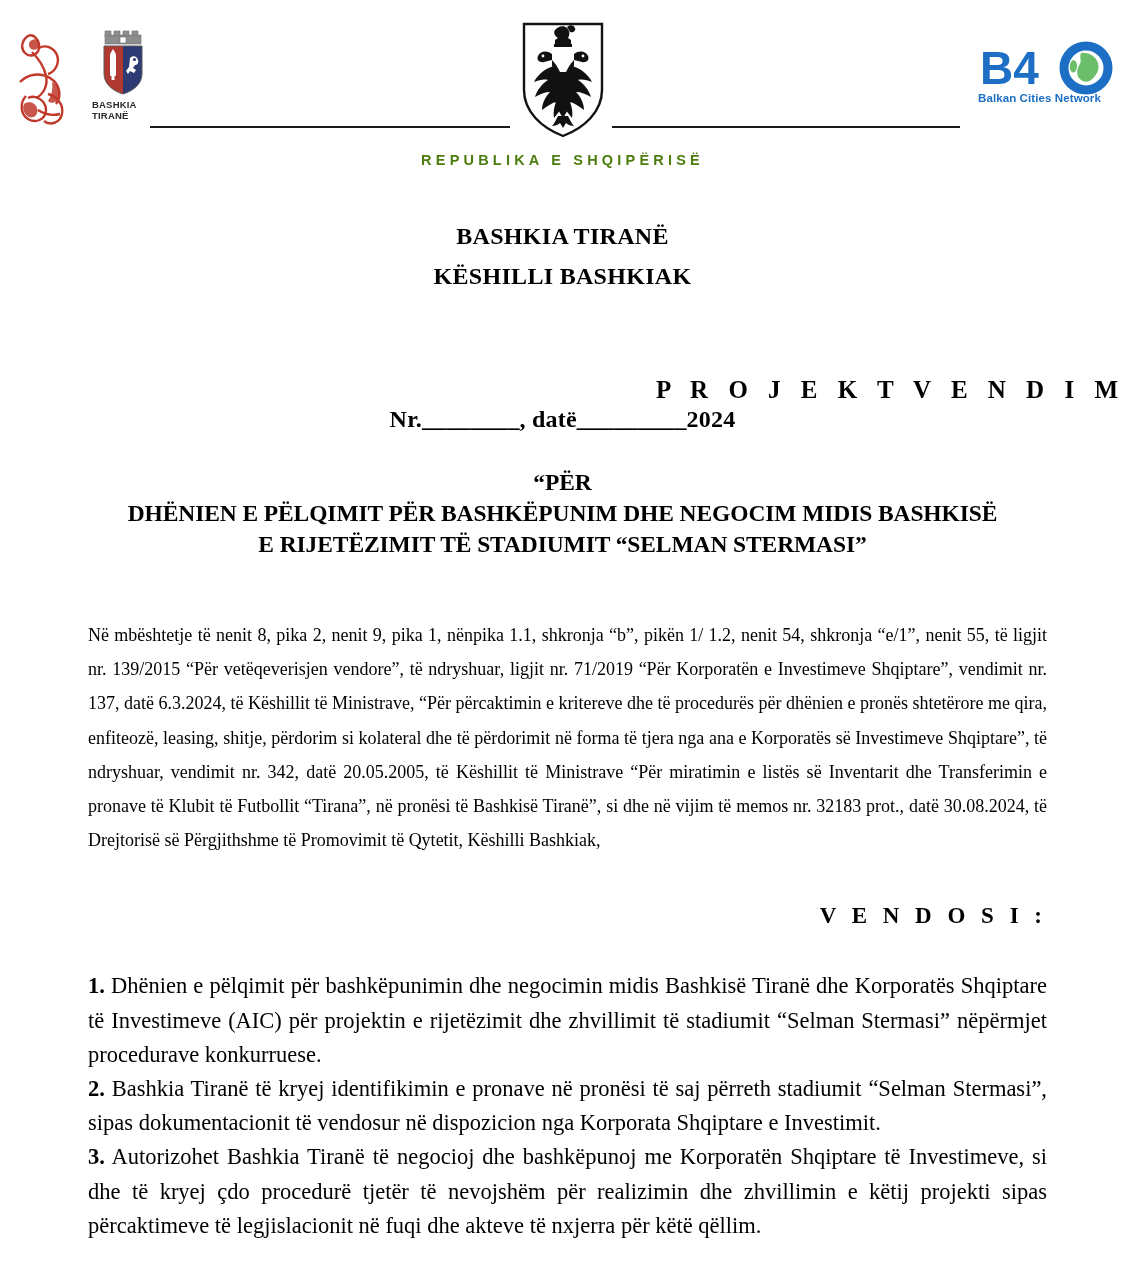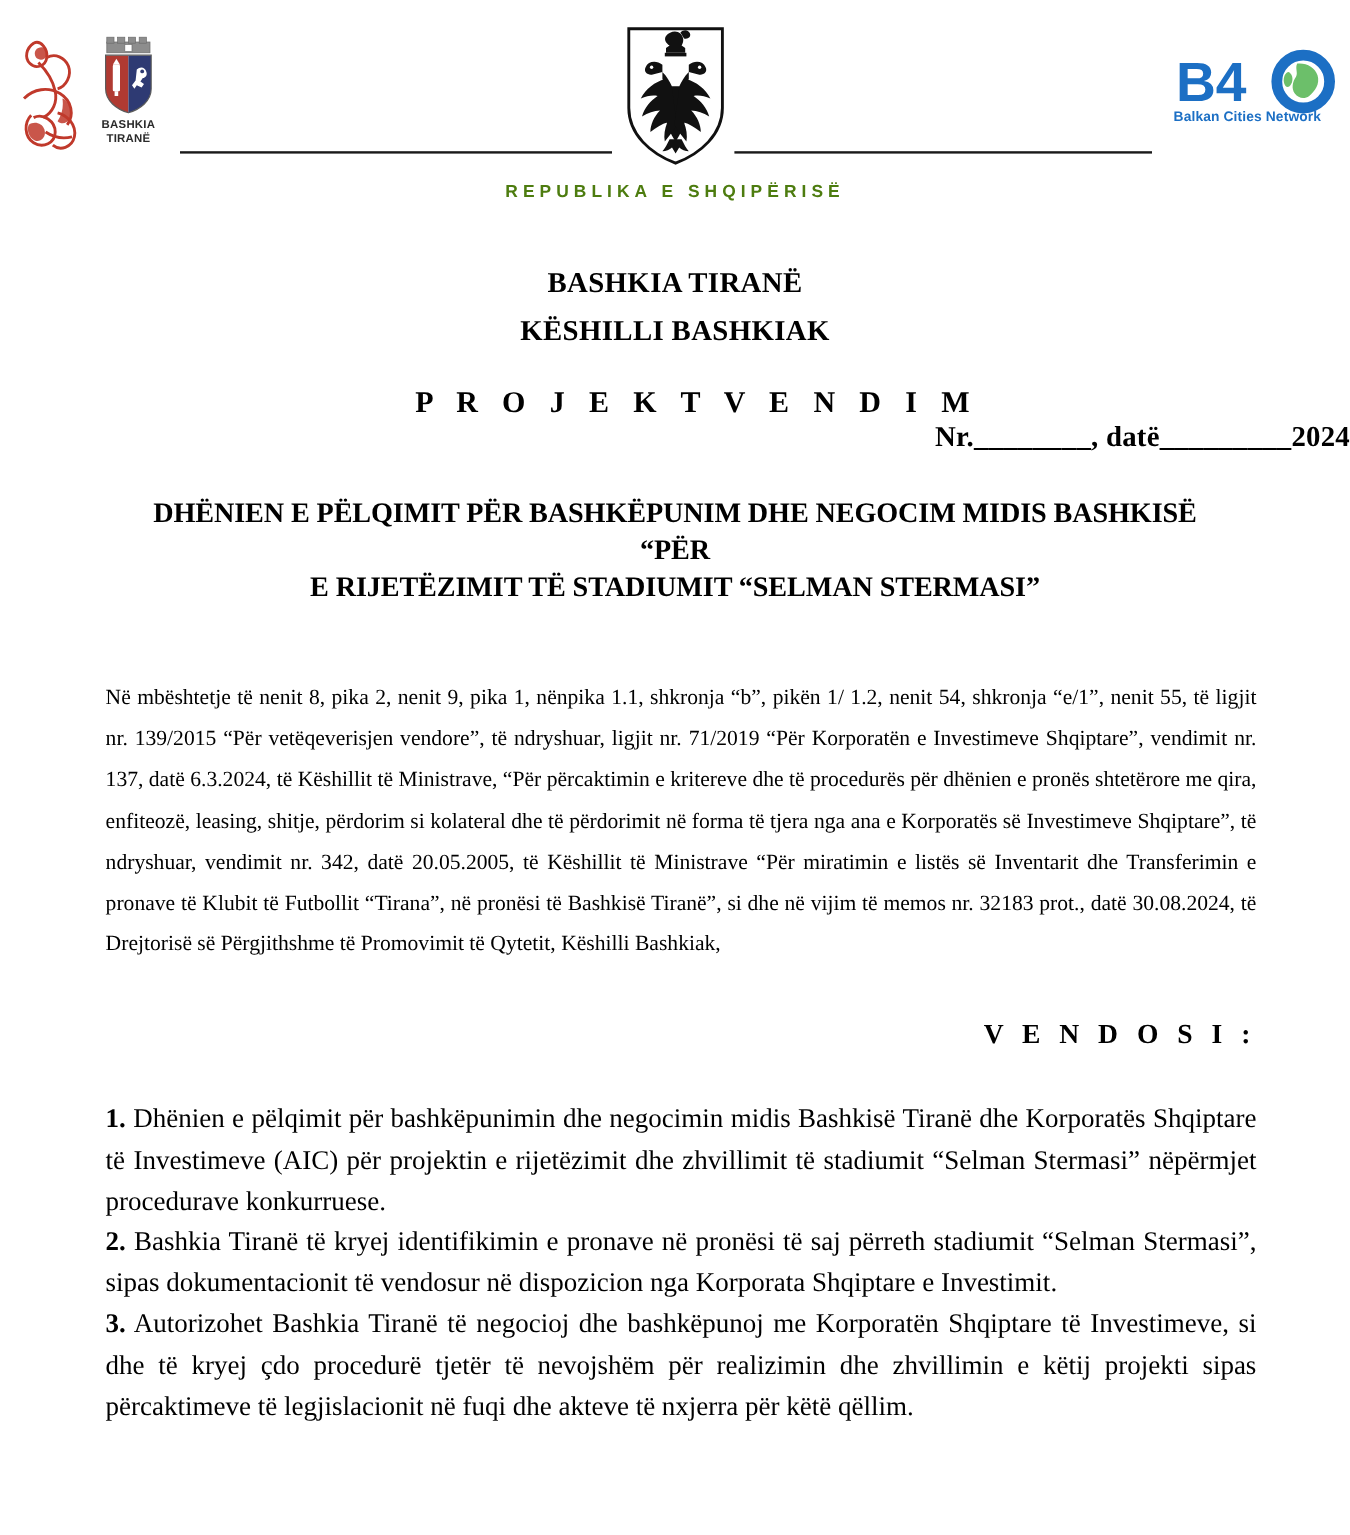--- a/index.html
+++ b/index.html
@@ -25,25 +25,25 @@
 
   .logo-anniversary {
     position: absolute;
     left: 8px;
     top: 22px;
     width: 68px;
     height: 112px;
   }
   .logo-tirana-crest {
     position: absolute;
-    left: 76px;
+    left: 92px;
     top: 30px;
     width: 62px;
     height: 115px;
-    text-align: center;
+    text-align: left;
   }
   .crest-shield {
     width: 46px;
     height: 66px;
     margin: 0 auto;
     position: relative;
   }
   .crest-caption {
     font-family: "Liberation Sans", sans-serif;
     font-size: 9.5px;
@@ -119,30 +119,30 @@
     text-align: center;
   }
   .org-line {
     font-size: 24px;
     font-weight: 700;
     line-height: 40px;
     letter-spacing: 0.3px;
   }
 
   .doc-kind {
-    margin-top: 26px;
-    text-align: center;
+    margin-top: 80px;
+    text-align: right;
     font-size: 25px;
     font-weight: 700;
     letter-spacing: 7px;
     padding-left: 36px;
   }
   .doc-number {
     margin-top: 2px;
-    text-align: right;
+    text-align: center;
     font-size: 24px;
     font-weight: 700;
     letter-spacing: 0.2px;
   }
 
   .subject {
     margin-top: 34px;
     text-align: center;
     font-size: 23.5px;
     font-weight: 700;
@@ -301,22 +301,22 @@
 
 <div class="org-block">
   <div class="org-line">BASHKIA TIRANË</div>
   <div class="org-line">KËSHILLI BASHKIAK</div>
 </div>
 
 <div class="doc-kind">P R O J E K T V E N D I M</div>
 <div class="doc-number">Nr.________, datë_________2024</div>
 
 <div class="subject">
+  <span class="subject-open">“PËR</span>
   <span class="subject-open">DHËNIEN E PËLQIMIT PËR BASHKËPUNIM DHE NEGOCIM MIDIS BASHKISË</span>
-  <span class="subject-open">“PËR</span>
   <span class="subject-open">E RIJETËZIMIT TË STADIUMIT “SELMAN STERMASI”</span>
 </div>
 
 <div class="body-wrap">
 
   <p class="preamble">Në mbështetje të nenit 8, pika 2, nenit 9, pika 1, nënpika  1.1, shkronja “b”, pikën 1/ 1.2, nenit 54, shkronja “e/1”, nenit 55, të ligjit nr. 139/2015 “Për vetëqeverisjen vendore”, të ndryshuar, ligjit nr. 71/2019 “Për Korporatën e Investimeve Shqiptare”, vendimit nr. 137, datë 6.3.2024, të Këshillit të Ministrave, “Për përcaktimin e kritereve dhe të procedurës për dhënien e pronës shtetërore me qira, enfiteozë, leasing, shitje, përdorim si kolateral dhe të përdorimit në forma të tjera nga ana e Korporatës së Investimeve Shqiptare”, të ndryshuar, vendimit nr. 342, datë 20.05.2005, të Këshillit të Ministrave “Për miratimin e listës së Inventarit dhe Transferimin e pronave të Klubit të Futbollit “Tirana”, në pronësi të Bashkisë Tiranë”, si dhe në vijim të memos nr. 32183 prot., datë 30.08.2024, të Drejtorisë së Përgjithshme të Promovimit të Qytetit, Këshilli Bashkiak,</p>
 
   <div class="vendosi">V E N D O S I :</div>
 
   <div class="decisions">

